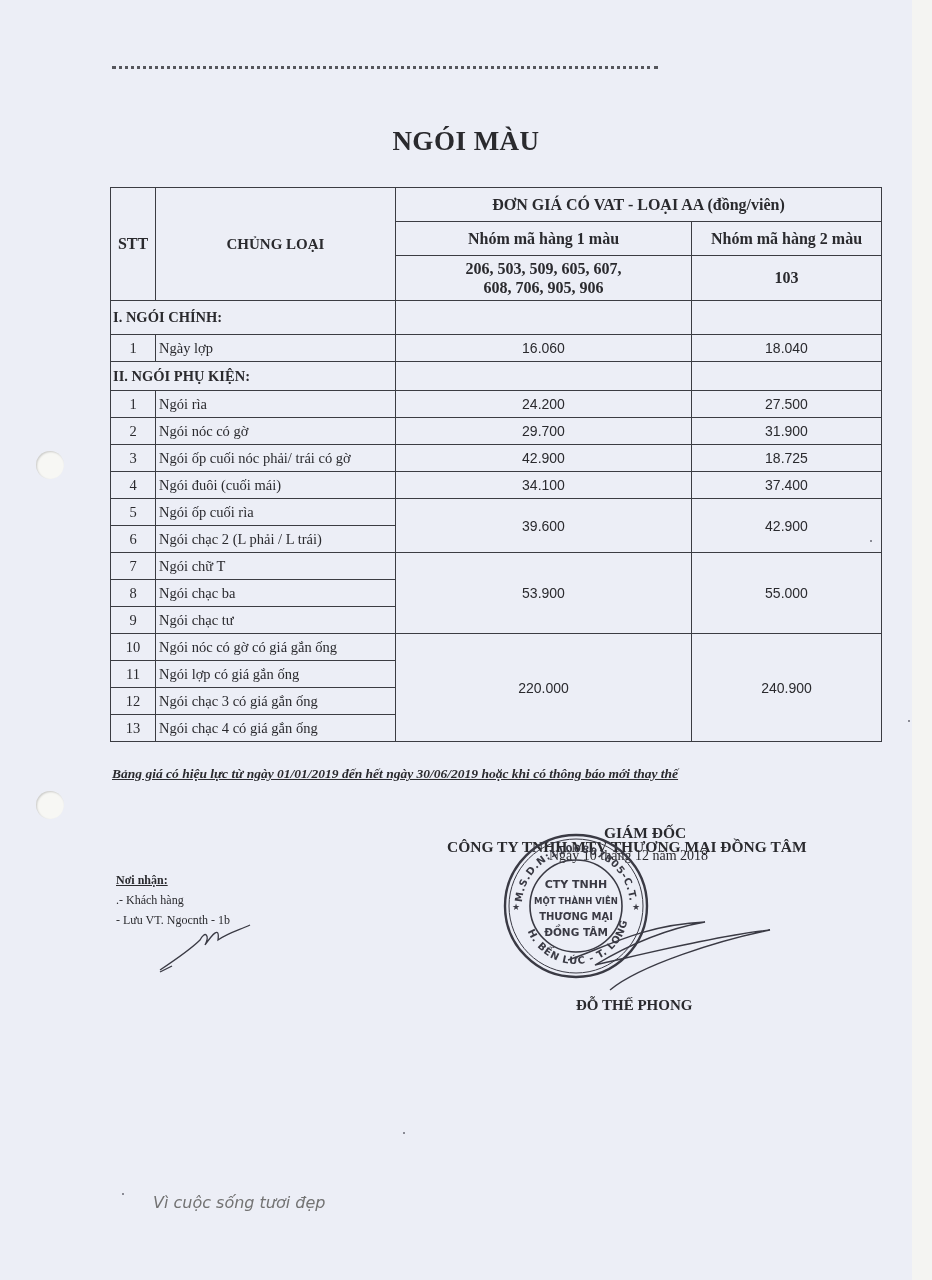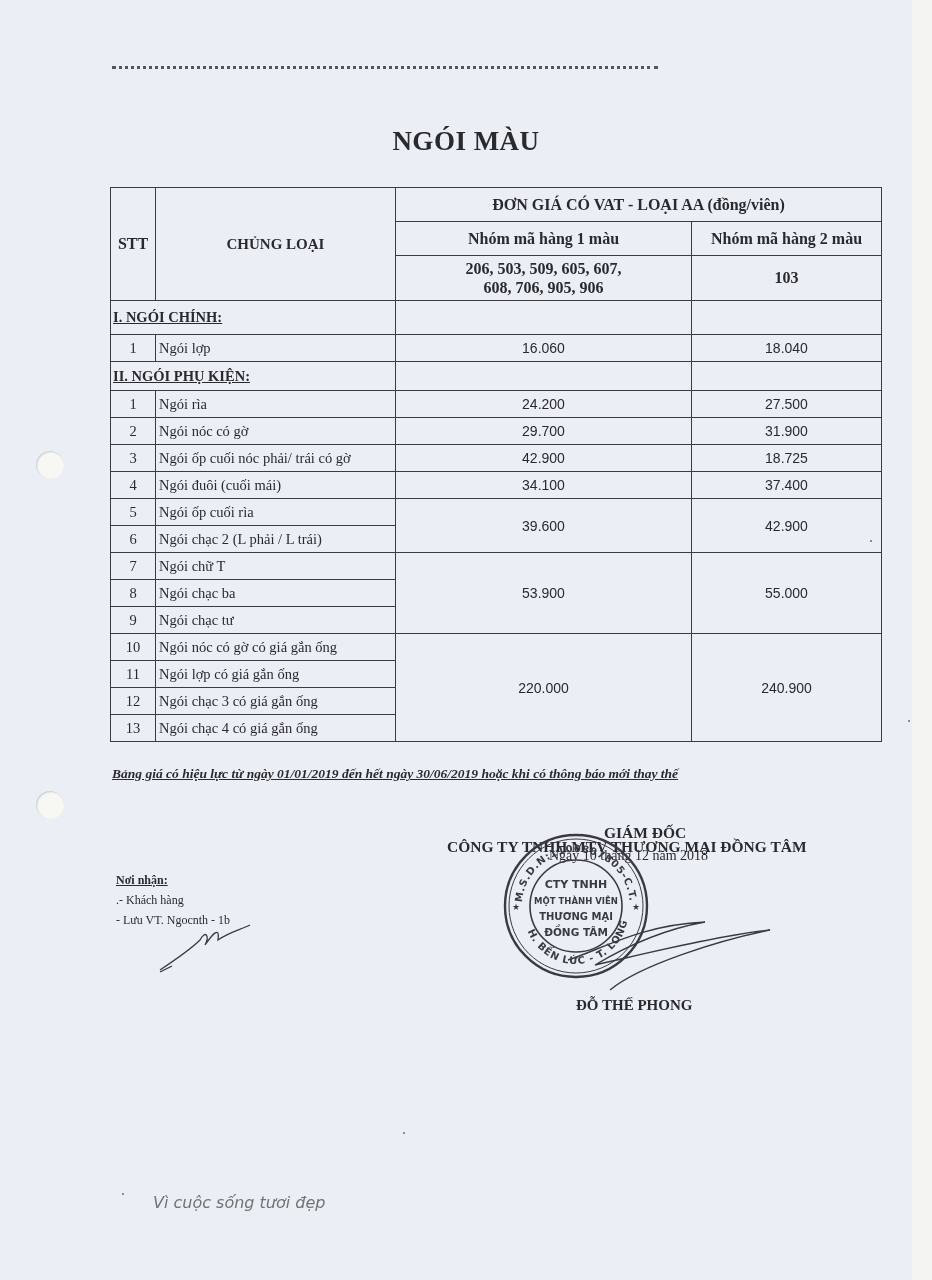--- a/index.html
+++ b/index.html
@@ -15,21 +15,21 @@
   .doc-title { position: absolute; left: 0; width: 932px; top: 126px; text-align: center; font-size: 27px; font-weight: bold; letter-spacing: 0.5px; }
   table.price-table {
     position: absolute; left: 110px; top: 187px; width: 771px;
     border-collapse: collapse; table-layout: fixed; font-size: 14.5px;
   }
   .price-table td { border: 1.6px solid #3b3c42; padding: 0; height: 26px; vertical-align: middle; }
   .price-table .c-stt { text-align: center; }
   .price-table .c-name { padding-left: 3px; text-align: left; }
   .price-table .c-val { text-align: center; font-family: "Liberation Sans", "DejaVu Sans", sans-serif; font-size: 14px; }
   .price-table .hdr { font-weight: bold; text-align: center; font-size: 16px; }
-  .price-table .section { font-weight: bold; text-decoration: underline; padding-left: 2px; font-size: 14.5px; margin-left: 35px; }
+  .price-table .section { font-weight: bold; padding-left: 2px; font-size: 14.5px; margin-left: 35px; }
   .validity { position: absolute; left: 112px; top: 766px; font-size: 13.5px; font-weight: bold; font-style: italic; text-decoration: underline; }
   .date-line { position: absolute; left: 549px; top: 818px; font-size: 14px; margin-top: 30px; }
   .company { position: absolute; left: 447px; top: 838px; font-size: 15.5px; font-weight: bold; }
   .director-title { position: absolute; left: 604px; top: 824px; font-size: 15.5px; font-weight: bold; }
   .signer { position: absolute; left: 576px; top: 997px; font-size: 15px; font-weight: bold; }
   .recipients { position: absolute; left: 116px; top: 870px; font-size: 12px; line-height: 20px; }
   .recipients .r-head { font-weight: bold; text-decoration: underline; }
   .stamp { position: absolute; left: 502px; top: 832px; width: 148px; height: 148px; }
   .signature { position: absolute; left: 0; top: 0; pointer-events: none; }
   .slogan { position: absolute; left: 153px; top: 1193px; font-family: "DejaVu Sans", sans-serif; font-style: italic; font-size: 16px; color: #737373; }
@@ -68,21 +68,21 @@
       <td class="hdr" style="height:44px">103</td>
     </tr>
 
     <tr>
       <td colspan="2" class="section" style="height:33px;border-right-width:1.6px">I. NGÓI CHÍNH:</td>
       <td></td>
       <td></td>
     </tr>
     <tr>
       <td class="c-stt">1</td>
-      <td class="c-name">Ngói lợp</td>
+      <td class="c-name">Ngày lợp</td>
       <td class="c-val">16.060</td>
       <td class="c-val">18.040</td>
     </tr>
 
     <tr>
       <td colspan="2" class="section" style="height:28px">II. NGÓI PHỤ KIỆN:</td>
       <td></td>
       <td></td>
     </tr>
     <tr>

